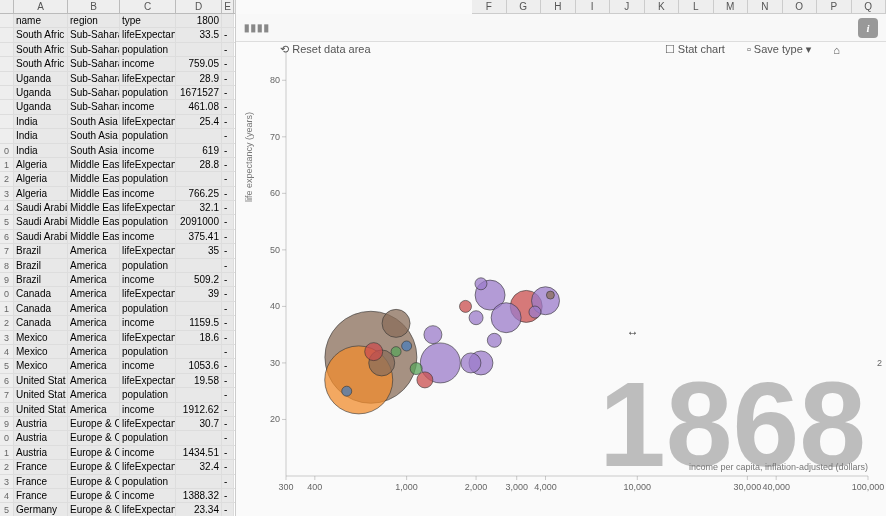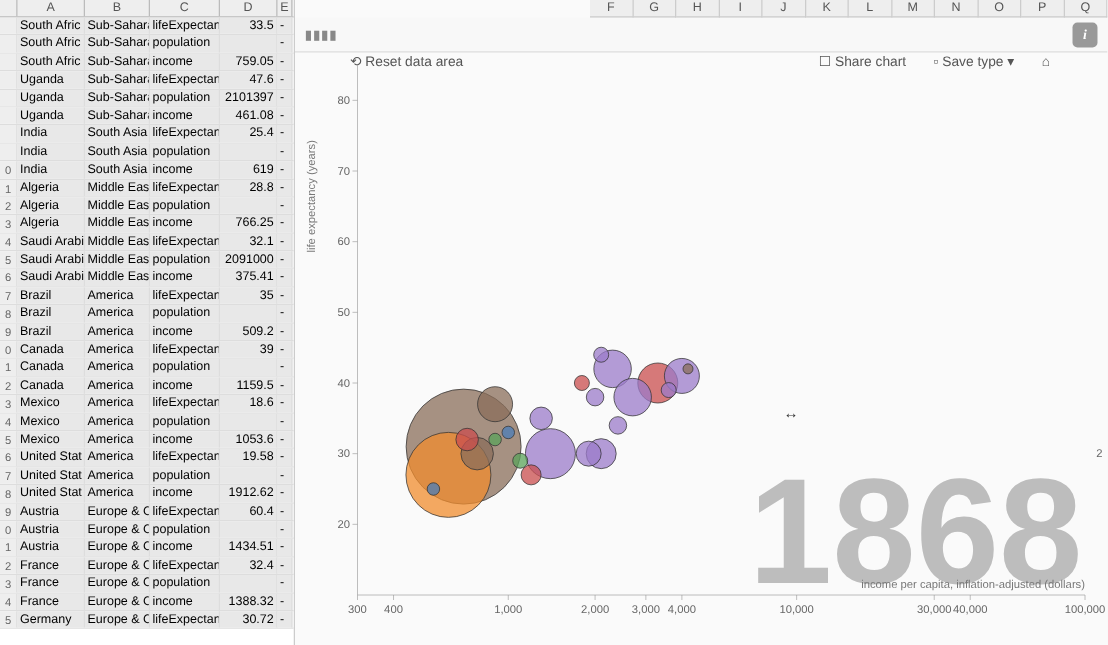--- a/index.html
+++ b/index.html
@@ -35,20 +35,28 @@
 <div class="container">
   <div class="sheet-panel">
     <div class="col-letters">
       <div style="width:14px"></div>
       <div class="col-a">A</div>
       <div class="col-b">B</div>
       <div class="col-c">C</div>
       <div class="col-d">D</div>
       <div class="col-e">E</div>
     </div>
+    <div class="row">
+      <div class="cell rn"></div>
+      <div class="cell c-a">name</div>
+      <div class="cell c-b">region</div>
+      <div class="cell c-c">type</div>
+      <div class="cell c-d">1800</div>
+      <div class="cell c-e"></div>
+    </div>
     <div id="rows-container">
         <div class="row">
           <div class="cell rn"></div>
           <div class="cell c-a">South Afric</div>
           <div class="cell c-b">Sub-Sahara</div>
           <div class="cell c-c">lifeExpectan</div>
           <div class="cell c-d">33.5</div>
           <div class="cell c-e">-</div>
         </div>
         <div class="row">
@@ -65,29 +73,29 @@
           <div class="cell c-b">Sub-Sahara</div>
           <div class="cell c-c">income</div>
           <div class="cell c-d">759.05</div>
           <div class="cell c-e">-</div>
         </div>
         <div class="row">
           <div class="cell rn"></div>
           <div class="cell c-a">Uganda</div>
           <div class="cell c-b">Sub-Sahara</div>
           <div class="cell c-c">lifeExpectan</div>
-          <div class="cell c-d">47.6</div>
+          <div class="cell c-d">28.9</div>
           <div class="cell c-e">-</div>
         </div>
         <div class="row">
           <div class="cell rn"></div>
           <div class="cell c-a">Uganda</div>
           <div class="cell c-b">Sub-Sahara</div>
           <div class="cell c-c">population</div>
-          <div class="cell c-d">2101397</div>
+          <div class="cell c-d">1671527</div>
           <div class="cell c-e">-</div>
         </div>
         <div class="row">
           <div class="cell rn"></div>
           <div class="cell c-a">Uganda</div>
           <div class="cell c-b">Sub-Sahara</div>
           <div class="cell c-c">income</div>
           <div class="cell c-d">461.08</div>
           <div class="cell c-e">-</div>
         </div>
@@ -257,21 +265,21 @@
           <div class="cell c-b">America</div>
           <div class="cell c-c">income</div>
           <div class="cell c-d">1912.62</div>
           <div class="cell c-e">-</div>
         </div>
         <div class="row">
           <div class="cell rn">9</div>
           <div class="cell c-a">Austria</div>
           <div class="cell c-b">Europe &amp; C</div>
           <div class="cell c-c">lifeExpectan</div>
-          <div class="cell c-d">60.4</div>
+          <div class="cell c-d">30.7</div>
           <div class="cell c-e">-</div>
         </div>
         <div class="row">
           <div class="cell rn">0</div>
           <div class="cell c-a">Austria</div>
           <div class="cell c-b">Europe &amp; C</div>
           <div class="cell c-c">population</div>
           <div class="cell c-d"></div>
           <div class="cell c-e">-</div>
         </div>
@@ -305,21 +313,21 @@
           <div class="cell c-b">Europe &amp; C</div>
           <div class="cell c-c">income</div>
           <div class="cell c-d">1388.32</div>
           <div class="cell c-e">-</div>
         </div>
         <div class="row">
           <div class="cell rn">5</div>
           <div class="cell c-a">Germany</div>
           <div class="cell c-b">Europe &amp; C</div>
           <div class="cell c-c">lifeExpectan</div>
-          <div class="cell c-d">30.72</div>
+          <div class="cell c-d">23.34</div>
           <div class="cell c-e">-</div>
         </div>
       </div>
   </div>
 
   <div class="chart-panel">
     <div class="top-cols" id="top-cols">
         <div>F</div>
         <div>G</div>
         <div>H</div>
@@ -332,21 +340,21 @@
         <div>O</div>
         <div>P</div>
         <div>Q</div>
       </div>
     <div class="toolbar" style="margin-top:14px">
       <div class="tb-left">
         <span style="font-weight:bold;color:#888;font-size:10px;letter-spacing:1px">▮▮▮▮</span>
         <span class="tb-btn">⟲ <span>Reset data area</span></span>
       </div>
       <div class="tb-spacer"></div>
-      <span class="tb-btn">☐ <span>Share chart</span></span>
+      <span class="tb-btn">☐ <span>Stat chart</span></span>
       <span class="tb-btn">▫ <span>Save type</span> ▾</span>
       <span class="tb-btn">⌂</span>
       <span class="info-btn">i</span>
     </div>
     <div class="chart-area" style="top:42px">
       <svg class="chart-svg" id="chart-svg" viewBox="0 0 650 474">
           <text class="year-bg" x="630" y="424" text-anchor="end">1868</text>
           <line class="axis" x1="50" y1="10" x2="50" y2="434"></line>
           <line class="axis" x1="50" y1="434" x2="632" y2="434"></line>
           <line class="axis" x1="46" y1="377.4666666666667" x2="50" y2="377.4666666666667"></line>

